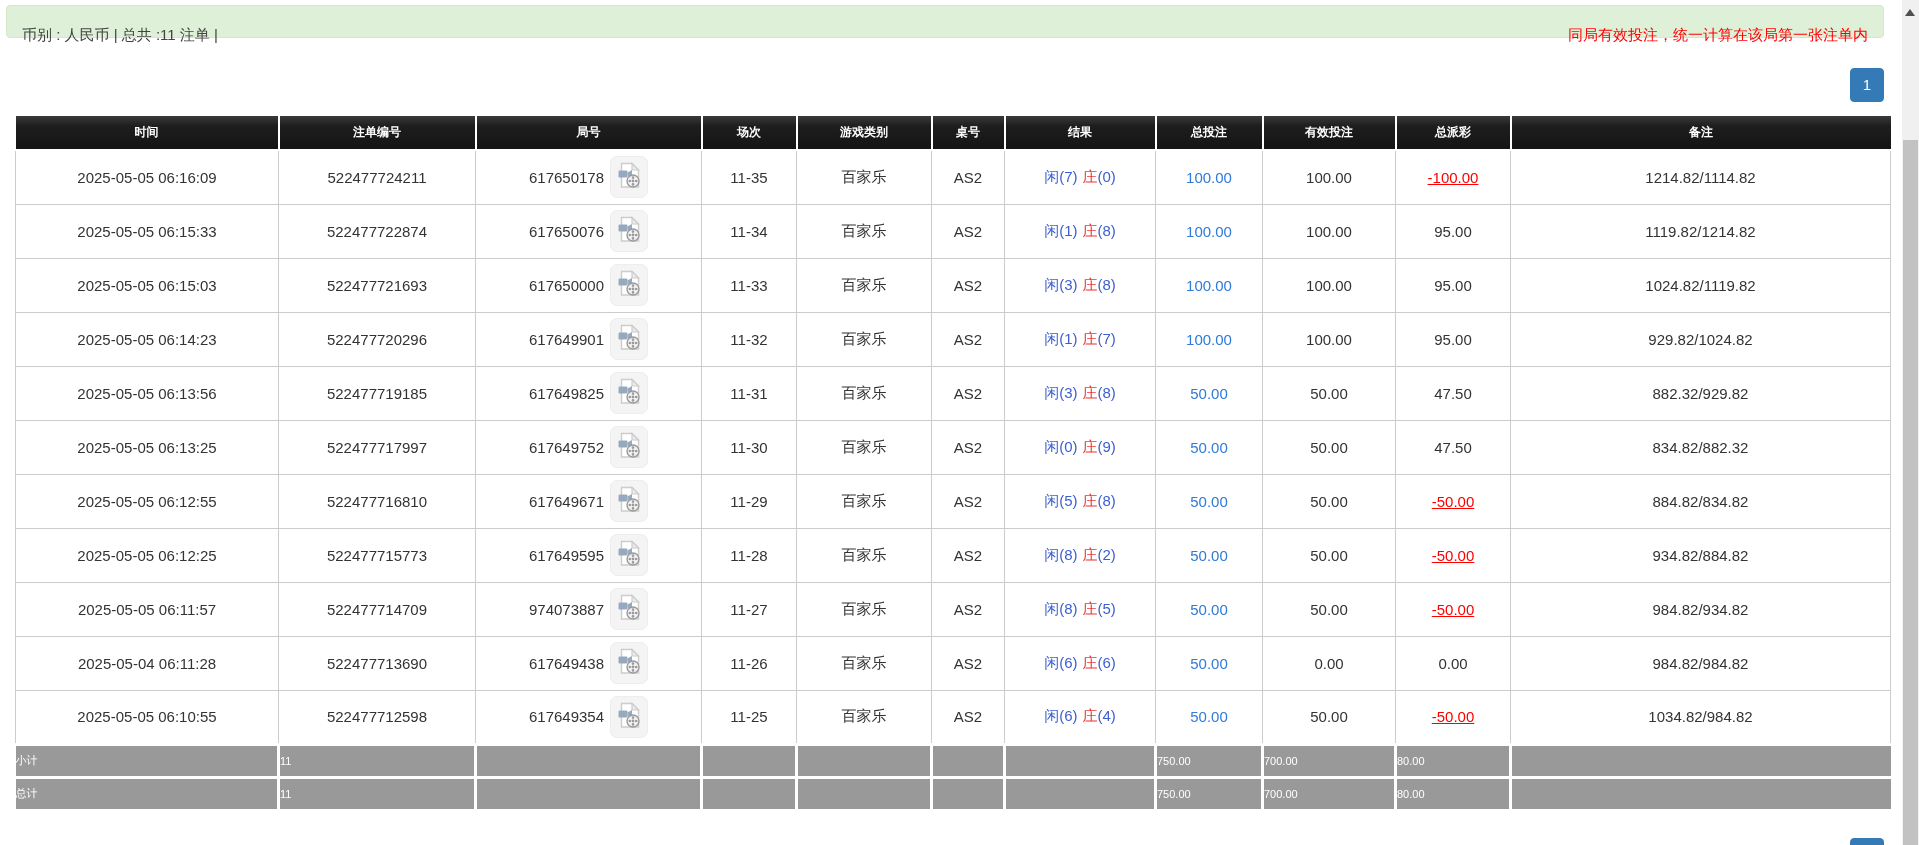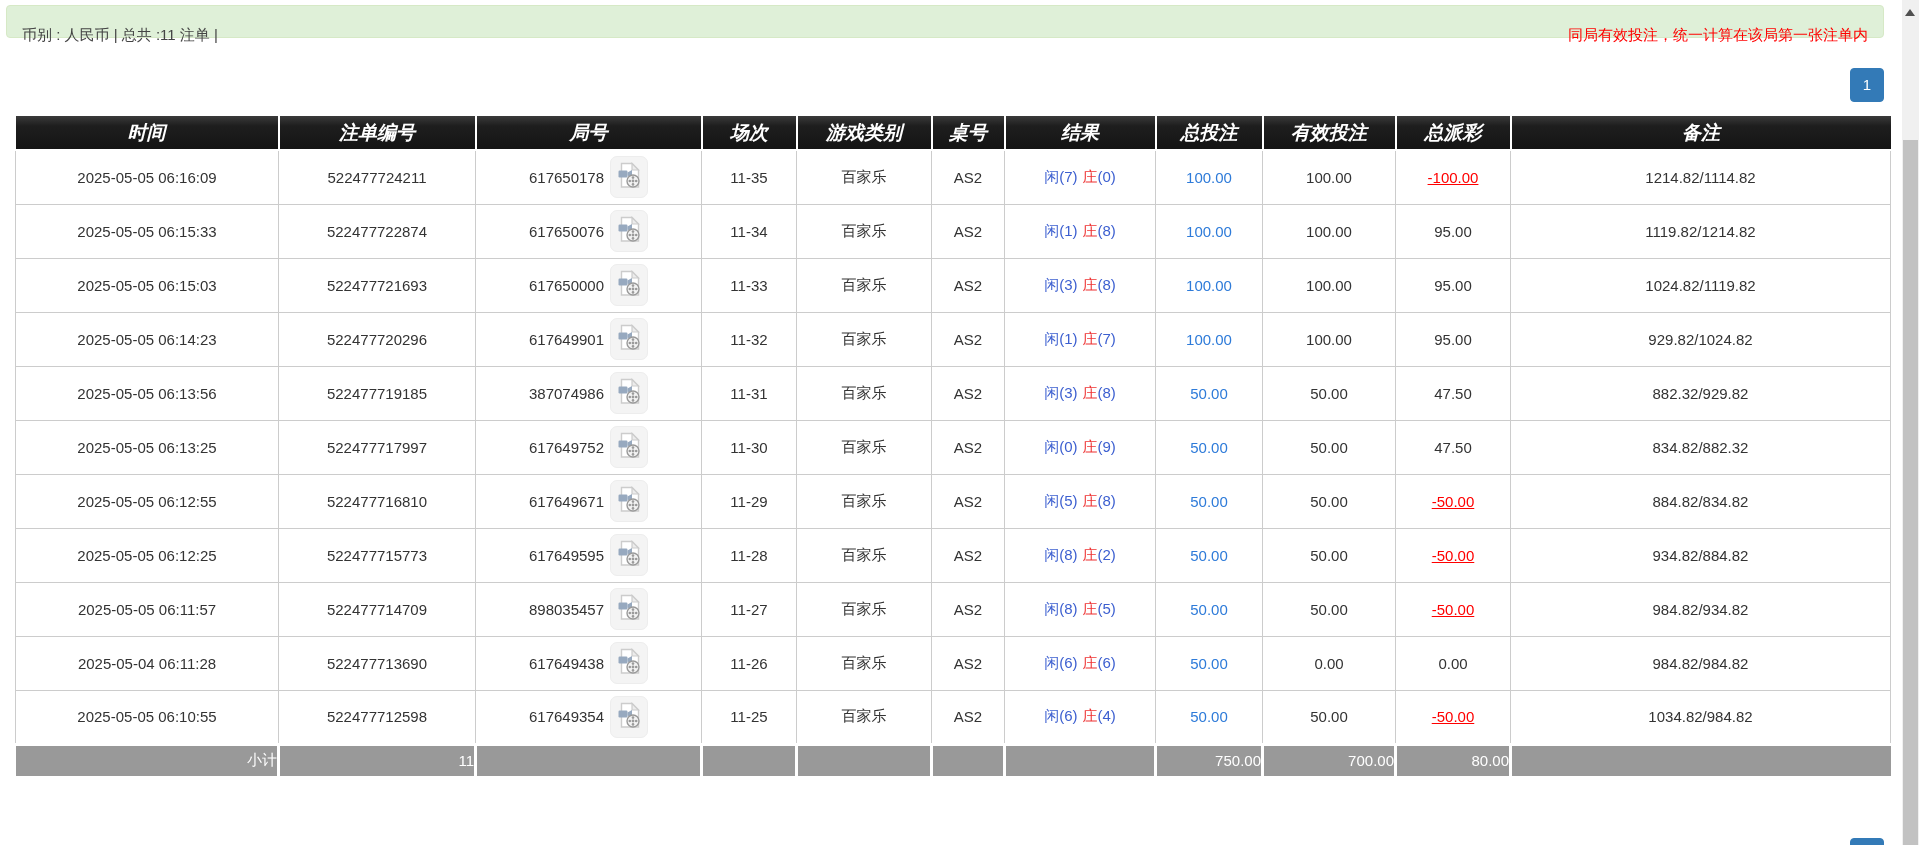--- a/index.html
+++ b/index.html
@@ -27,33 +27,33 @@
     cursor: pointer;
   }
   .page-btn.top { top: 68px; }
   .page-btn.bottom { top: 838px; }
 
   
   .table-wrap { position: absolute; left: 15px; top: 116px; width: 1875px; }
   table { width: 1875px; border-collapse: collapse; table-layout: fixed; }
   thead th {
     background: linear-gradient(180deg, #3a3a3a 0%, #1e1e1e 30%, #141414 100%);
-    color: #fff; font-weight: bold; font-size: 19px;
+    color: #fff; font-weight: bold; font-size: 12px;
     height: 34px; border-left: 2px solid #fff; border-bottom: 2px solid #fff;
-    text-align: center; vertical-align: middle; font-style: italic;
+    text-align: center; vertical-align: middle;
   }
   thead th:first-child { border-left: none; }
   tbody td {
     height: 54px; border: 1px solid #ccc;
     font-size: 15px; color: #333; text-align: center; vertical-align: middle;
     background: #fff; overflow: hidden; white-space: nowrap;
   }
   tfoot td {
-    height: 33px; background: #999; color: #fff; font-size: 15px;
-    border: 3px solid #fff; text-align: right; vertical-align: middle;
+    height: 33px; background: #999; color: #fff; font-size: 11px;
+    border: 3px solid #fff; text-align: left; vertical-align: middle;
     white-space: nowrap;
   }
   tfoot tr td:first-child { border-left: none; }
   tfoot tr td:last-child { border-right: none; }
 
   .c-blue { color: #2e7bd9; }
   .c-pblue { color: #3c5fd0; }
   .c-red { color: #ee3333; }
   td.neg { color: #ff0000; text-decoration: underline; }
   .result-player { margin-right: 5px; }
@@ -265,21 +265,21 @@
     <td>100.00</td>
     <td>95.00</td>
     <td>929.82/1024.82</td>
   </tr>
 
   <tr>
     <td>2025-05-05 06:13:56</td>
     <td>522477719185</td>
     <td>
       <span class="round-wrap">
-        <span>387074986</span>
+        <span>617649825</span>
         <button type="button" class="video-btn">
           <span>
             <svg width="24" height="27" viewBox="0 0 24 27">
               <path d="M4.5 1.5 h10.5 l6.5 6.5 v17 h-17 z" fill="#ffffff" stroke="#cccccc" stroke-width="1.4"></path>
               <path d="M15 1.5 l6.5 6.5 h-6.5 z" fill="#ececec" stroke="#cccccc" stroke-width="1.2"></path>
               <rect x="1.5" y="8.5" width="9" height="7" rx="1.2" fill="#97a9bf"></rect>
               <path d="M10.5 10.5 l4.5 -2.5 v8 l-4.5 -2.5 z" fill="#97a9bf"></path>
               <circle cx="16" cy="19" r="6" fill="#f3f3f3" stroke="#9a9a9a" stroke-width="1.4"></circle>
               <circle cx="16" cy="19" r="1.4" fill="#9a9a9a"></circle>
               <circle cx="16" cy="15.6" r="1.3" fill="#9a9a9a"></circle>
@@ -409,21 +409,21 @@
     <td>50.00</td>
     <td class="neg">-50.00</td>
     <td>934.82/884.82</td>
   </tr>
 
   <tr>
     <td>2025-05-05 06:11:57</td>
     <td>522477714709</td>
     <td>
       <span class="round-wrap">
-        <span>898035457</span>
+        <span>974073887</span>
         <button type="button" class="video-btn">
           <span>
             <svg width="24" height="27" viewBox="0 0 24 27">
               <path d="M4.5 1.5 h10.5 l6.5 6.5 v17 h-17 z" fill="#ffffff" stroke="#cccccc" stroke-width="1.4"></path>
               <path d="M15 1.5 l6.5 6.5 h-6.5 z" fill="#ececec" stroke="#cccccc" stroke-width="1.2"></path>
               <rect x="1.5" y="8.5" width="9" height="7" rx="1.2" fill="#97a9bf"></rect>
               <path d="M10.5 10.5 l4.5 -2.5 v8 l-4.5 -2.5 z" fill="#97a9bf"></path>
               <circle cx="16" cy="19" r="6" fill="#f3f3f3" stroke="#9a9a9a" stroke-width="1.4"></circle>
               <circle cx="16" cy="19" r="1.4" fill="#9a9a9a"></circle>
               <circle cx="16" cy="15.6" r="1.3" fill="#9a9a9a"></circle>
@@ -526,20 +526,33 @@
         <td></td>
         <td></td>
         <td></td>
         <td></td>
         <td></td>
         <td>750.00</td>
         <td>700.00</td>
         <td>80.00</td>
         <td></td>
       </tr>
+      <tr>
+        <td>总计</td>
+        <td>11</td>
+        <td></td>
+        <td></td>
+        <td></td>
+        <td></td>
+        <td></td>
+        <td>750.00</td>
+        <td>700.00</td>
+        <td>80.00</td>
+        <td></td>
+      </tr>
     </tfoot>
   </table>
 </div>
 
 <div class="page-btn bottom">1</div>
 
 <div class="scrollbar">
   <div class="sb-arrow-up"></div>
   <div class="sb-thumb"></div>
 </div>

